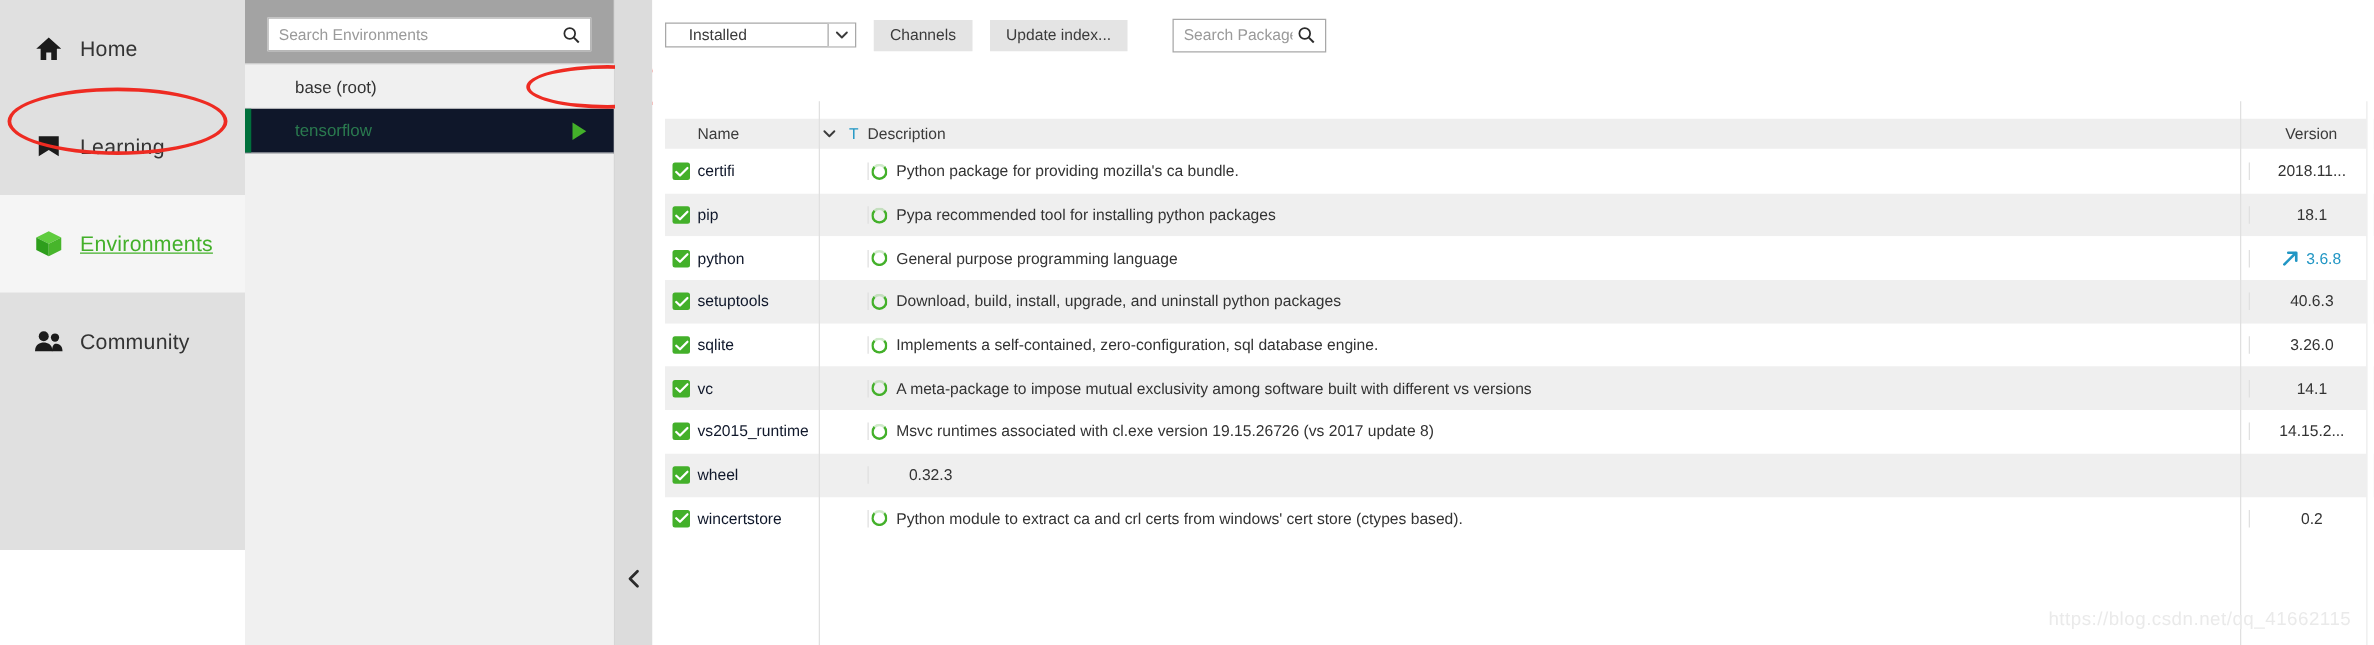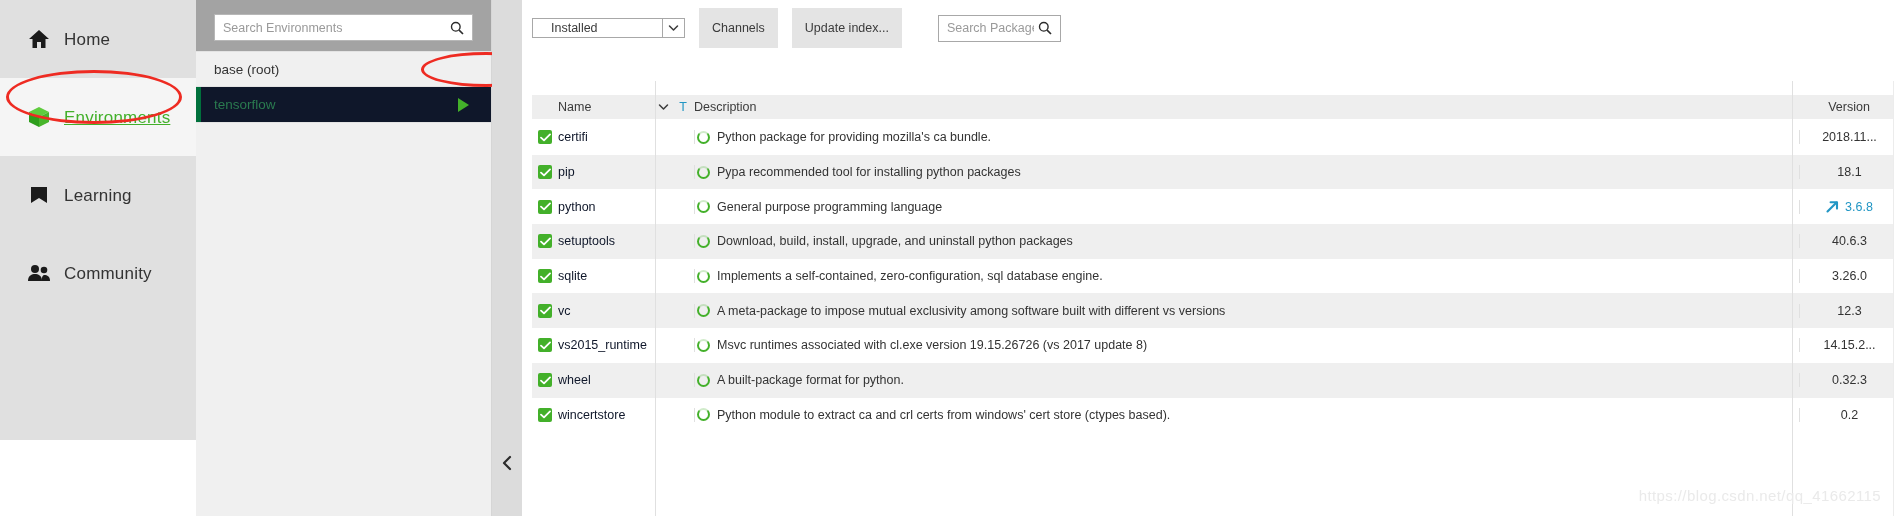--- a/index.html
+++ b/index.html
@@ -103,21 +103,21 @@
     right: 8px; top: 50%;
     transform: translateY(-50%);
     display: flex;
   }
 
   .env-list { flex: 1 1 auto; }
   .env-row {
     height: 36px;
     display: flex;
     align-items: center;
-    padding-left: 18px;
+    padding-left: 40px;
     font-size: 13.5px;
     color: #333333;
     border-bottom: 1px solid #e3e3e3;
     position: relative;
     background: #f0f0f0;
   }
   .env-row.first { border-top: 1px solid #e3e3e3; }
   .env-row.selected { background: #0f172a; }
   .env-row.selected:before {
     content: "";
@@ -193,21 +193,21 @@
   .filter-select .fs-arrow {
     width: 22px;
     flex: 0 0 22px;
     border-left: 1px solid #a8a8a8;
     display: flex;
     align-items: center;
     justify-content: center;
     background: #ffffff;
   }
   .tb-btn {
-    height: 40px;
+    height: 25px;
     background: #e4e4e4;
     border: 0;
     font-family: "Liberation Sans", sans-serif;
     font-size: 12.5px;
     color: #3b3b3b;
     padding: 0 13px;
     margin-left: 14px;
     cursor: pointer;
     line-height: 25px;
     white-space: nowrap;
@@ -344,38 +344,38 @@
 
     <div class="nav-item">
       <span class="nav-icon">
         <svg width="22" height="20" viewBox="0 0 22 20">
           <path d="M11 1 L21 10 L17.5 10 L17.5 19 L13 19 L13 13 L9 13 L9 19 L4.5 19 L4.5 10 L1 10 Z" fill="#1b1b1b"></path>
         </svg>
       </span>
       <span class="nav-label">Home</span>
     </div>
 
+    <div class="nav-item">
+      <span class="nav-icon">
+        <svg width="22" height="22" viewBox="0 0 22 22">
+          <path d="M3 3 L19 3 L19 19 L11 14 L3 19 Z" fill="#1b1b1b"></path>
+        </svg>
+      </span>
+      <span class="nav-label">Learning</span>
+    </div>
+
     <div class="nav-item active">
       <span class="nav-icon">
         <svg width="24" height="24" viewBox="0 0 24 24">
           <path d="M12 2 L22 7 L12 12 L2 7 Z" fill="#5fcc3e"></path>
           <path d="M2 7 L12 12 L12 22 L2 17 Z" fill="#2e9e1c"></path>
           <path d="M22 7 L12 12 L12 22 L22 17 Z" fill="#47b52b"></path>
         </svg>
       </span>
       <span class="nav-label">Environments</span>
-    </div>
-
-    <div class="nav-item">
-      <span class="nav-icon">
-        <svg width="22" height="22" viewBox="0 0 22 22">
-          <path d="M3 3 L19 3 L19 19 L11 14 L3 19 Z" fill="#1b1b1b"></path>
-        </svg>
-      </span>
-      <span class="nav-label">Learning</span>
     </div>
 
     <div class="nav-item">
       <span class="nav-icon">
         <svg width="24" height="18" viewBox="0 0 24 18">
           <circle cx="8" cy="5" r="4" fill="#1b1b1b"></circle>
           <circle cx="17" cy="6" r="3.3" fill="#1b1b1b"></circle>
           <path d="M1 17 C1 11.5 5 10 8 10 C11 10 15 11.5 15 17 Z" fill="#1b1b1b"></path>
           <path d="M14.5 17 C14.8 12.5 16 11 17.5 11 C20 11 23 12.2 23 17 Z" fill="#1b1b1b"></path>
         </svg>
@@ -585,21 +585,21 @@
             </div>
             <div class="col-name">vc</div>
             <div class="col-sortarrow"></div>
             <div class="col-filter"></div>
             <div class="col-desc cell-divider">
               <span class="ring"></span>
               <span class="col-desc-text">A meta-package to impose mutual exclusivity among software built with different vs versions</span>
             </div>
             <div class="col-ver cell-divider">
               <div class="ver-cell">
-                <span class="ver-text">12.3</span>
+                <span class="ver-text">14.1</span>
               </div>
             </div>
           </div>
           <div class="trow">
             <div class="col-check" style="display: flex; justify-content: center;">
               <span class="chk">
                 <svg width="11" height="9" viewBox="0 0 11 9">
                   <polyline points="1,4.6 4,7.4 10,1.4" fill="none" stroke="#ffffff" stroke-width="1.8" stroke-linecap="round" stroke-linejoin="round"></polyline>
                 </svg>
               </span>
@@ -621,24 +621,20 @@
             <div class="col-check" style="display: flex; justify-content: center;">
               <span class="chk">
                 <svg width="11" height="9" viewBox="0 0 11 9">
                   <polyline points="1,4.6 4,7.4 10,1.4" fill="none" stroke="#ffffff" stroke-width="1.8" stroke-linecap="round" stroke-linejoin="round"></polyline>
                 </svg>
               </span>
             </div>
             <div class="col-name">wheel</div>
             <div class="col-sortarrow"></div>
             <div class="col-filter"></div>
-            <div class="col-desc cell-divider">
-              <span class="ring"></span>
-              <span class="col-desc-text">A built-package format for python.</span>
-            </div>
             <div class="col-ver cell-divider">
               <div class="ver-cell">
                 <span class="ver-text">0.32.3</span>
               </div>
             </div>
           </div>
           <div class="trow">
             <div class="col-check" style="display: flex; justify-content: center;">
               <span class="chk">
                 <svg width="11" height="9" viewBox="0 0 11 9">

